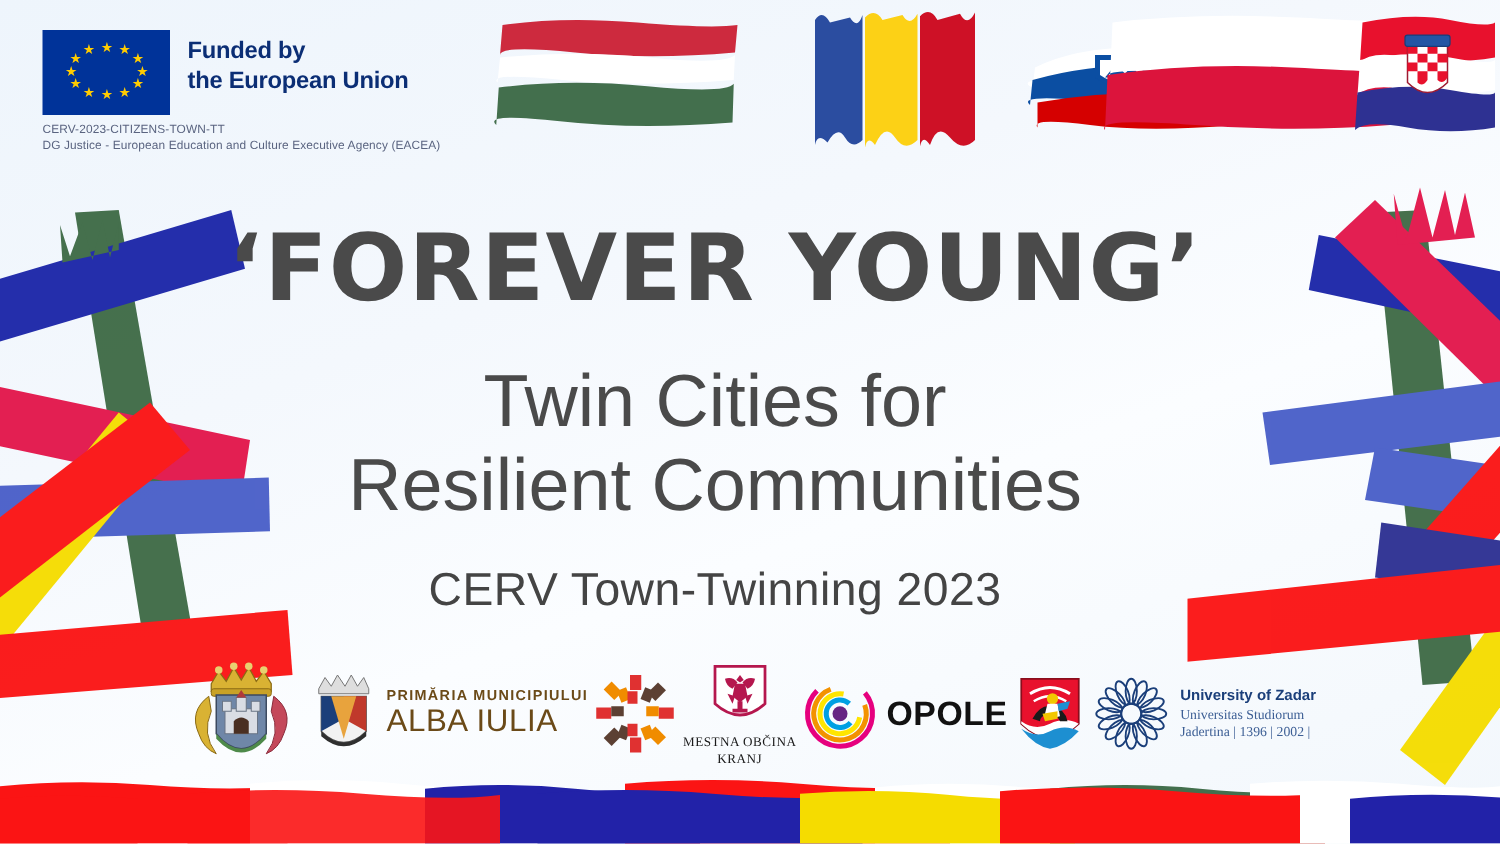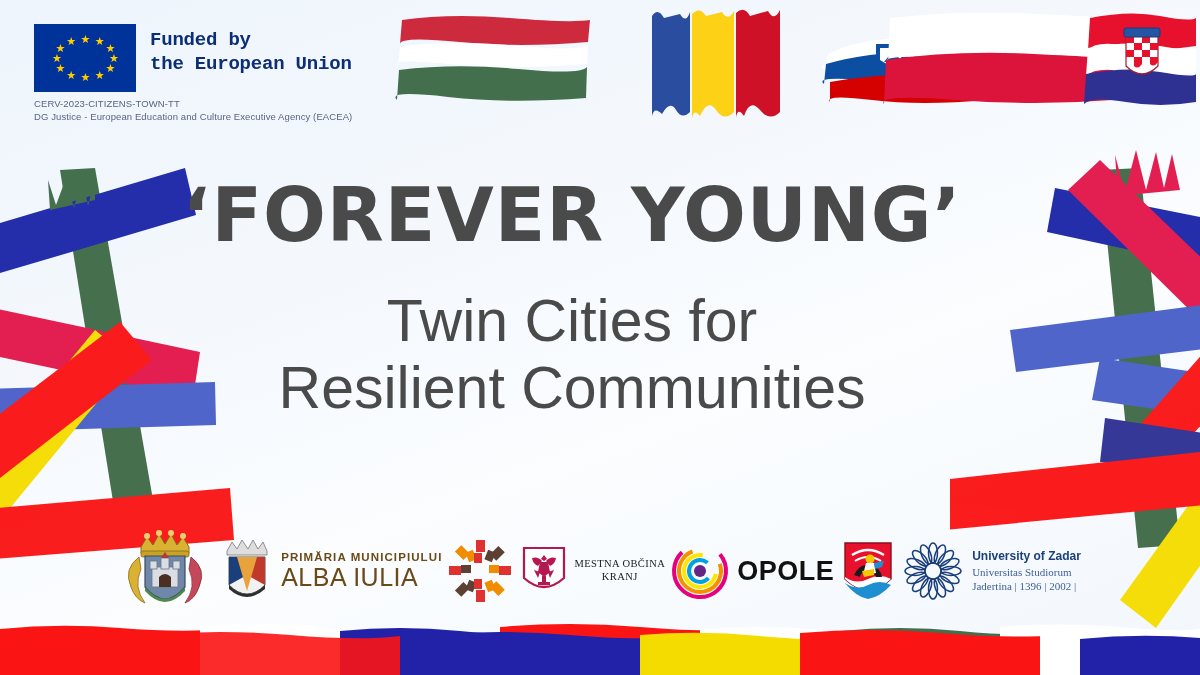--- a/index.html
+++ b/index.html
@@ -40,21 +40,20 @@
     text-align: center;
     transform: translate(-50%, -50%);
   }
   .eu-funded {
     color: #0b2e75;
     font-weight: bold;
     font-size: 19px;
     line-height: 1.25;
     padding-top: 5px;
     letter-spacing: -0.2px;
-    font-family: Liberation Mono, monospace;
   }
   .eu-prog {
     margin-top: 6px;
     color: #5a6480;
     font-size: 9.5px;
     line-height: 1.35;
     letter-spacing: 0.1px;
   }
 
   
@@ -152,21 +151,21 @@
     font-size: 27px;
     font-weight: bold;
     color: #111111;
     letter-spacing: 0.5px;
     text-align: center;
   }
   .zadar-text { line-height: 1.28; }
   .zadar-l1 { font-family: Liberation Sans, sans-serif; font-size: 12px; font-weight: bold; color: #1b3f7a; }
   .zadar-l2 { font-family: "Liberation Serif", serif; font-size: 11px; color: #3d5f95; }
   .zadar-l3 { font-family: "Liberation Serif", serif; font-size: 11px; color: #3d5f95; }
-  .kranj-wrap { display: flex; flex-direction: row; align-items: center; gap: 4px; }
+  .kranj-wrap { display: flex; flex-direction: column; align-items: center; gap: 4px; }
 </style>
 </head>
 <body>
 
 <div class="poster">
 
   <div class="side-art side-left">
     <svg width="250" height="675" viewBox="0 0 250 675">
       <g opacity="0.96">
 
@@ -283,20 +282,21 @@
       </g>
     </svg>
   </div>
 
   <div class="center-block">
     <h1 class="title-main">‘FOREVER YOUNG’</h1>
     <h2 class="title-sub">
       <span>Twin Cities for</span>
       <span>Resilient Communities</span>
     </h2>
+    <div class="tagline">CERV Town-Twinning 2023</div>
   </div>
 
   <div class="logos">
 
     <div class="logo-item">
       <svg width="92" height="92" viewBox="0 0 92 92">
 
         <path d="M22 22 L28 12 L34 20 L40 9 L46 19 L52 9 L58 20 L64 12 L70 22 L70 28 L22 28 Z" fill="#d9b233" stroke="#8a6a14" stroke-width="1"></path>
         <circle cx="28" cy="11" r="3" fill="#e8d070"></circle>
           <circle cx="40" cy="8" r="3" fill="#e8d070"></circle>

